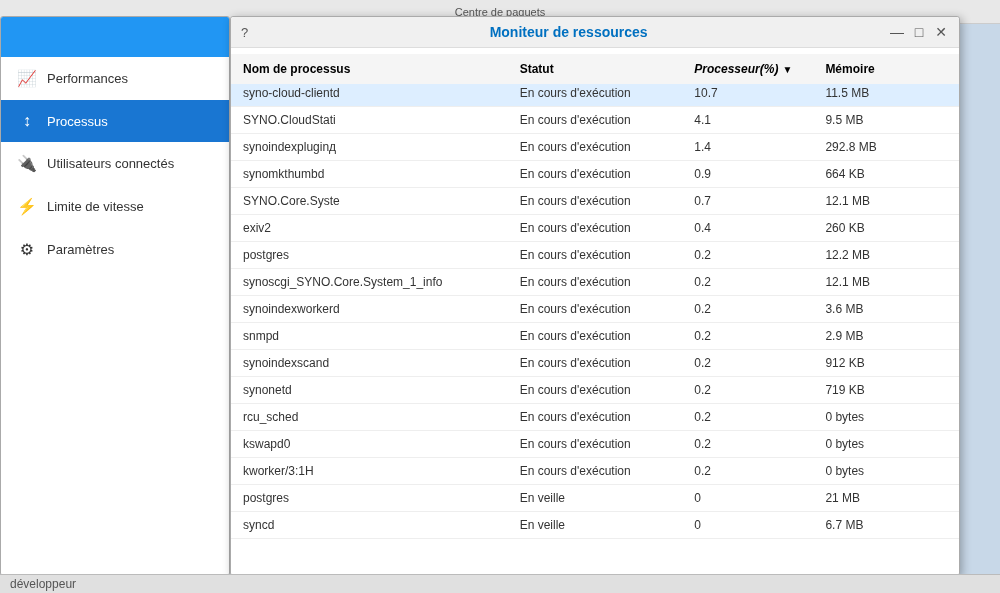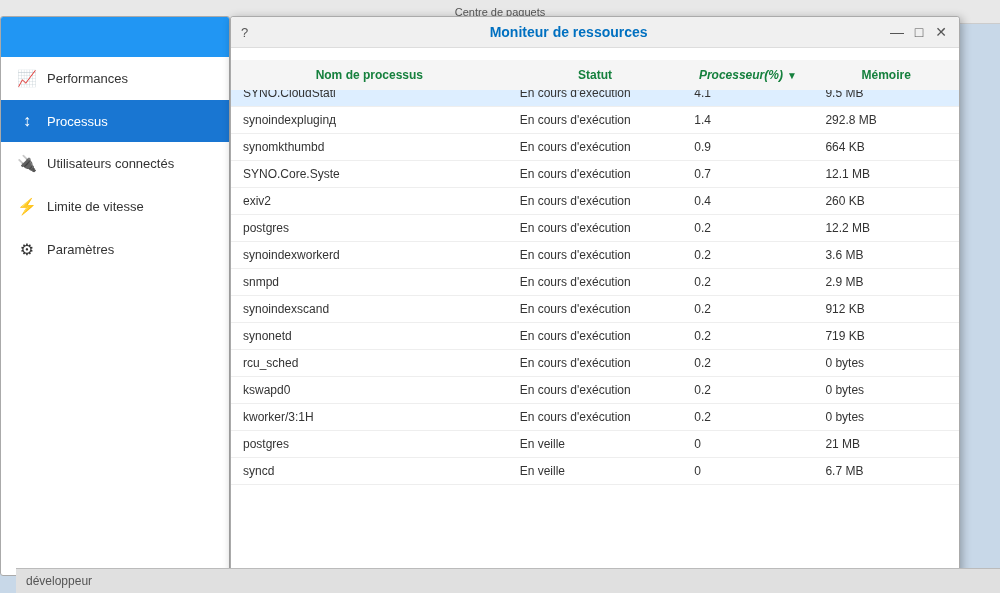--- a/index.html
+++ b/index.html
@@ -80,27 +80,27 @@
 
     table {
       width: 100%;
       border-collapse: collapse;
     }
 
     thead th {
       background: #f5f5f5;
       border-bottom: 2px solid #ddd;
       padding: 8px 12px;
-      text-align: center;
+      text-align: left;
       font-weight: 600;
-      color: #15803d;
+      color: #000000;
       font-size: 12px;
       white-space: nowrap;
       position: sticky;
-      top: 12px;
+      top: 6px;
     }
 
     thead th.sortable {
       cursor: pointer;
     }
 
     tbody tr {
       border-bottom: 1px solid #eee;
     }
 
@@ -175,23 +175,23 @@
       align-items: center;
       justify-content: center;
       font-size: 11px;
       color: #555;
       border-bottom: 1px solid #ccc;
     }
 
     .bottom-bar {
       position: absolute;
       bottom: 0;
-      left: 16px;
+      left: 0;
       right: 0;
-      height: 25px;
+      height: 19px;
       background: #e0e0e0;
       border-top: 1px solid #bbb;
       display: flex;
       align-items: center;
       padding: 0 10px;
       font-size: 12px;
       color: #555;
     }
 
     
@@ -250,20 +250,26 @@
       <thead id="table-head">
           <tr>
             <th class="col-process">Nom de processus</th>
             <th class="col-status">Statut</th>
             <th class="col-cpu sortable">Processeur(%)<span class="sort-arrow">▼</span></th>
             <th class="col-memory">Mémoire</th>
           </tr>
         </thead>
       <tbody id="table-body">
           <tr>
+            <td>syno-cloud-clientd</td>
+            <td>En cours d'exécution</td>
+            <td>10.7</td>
+            <td>11.5 MB</td>
+          </tr>
+          <tr>
             <td>SYNO.CloudStati</td>
             <td>En cours d'exécution</td>
             <td>4.1</td>
             <td>9.5 MB</td>
           </tr>
           <tr>
             <td>synoindexpluginд</td>
             <td>En cours d'exécution</td>
             <td>1.4</td>
             <td>292.8 MB</td>
@@ -284,20 +290,26 @@
             <td>exiv2</td>
             <td>En cours d'exécution</td>
             <td>0.4</td>
             <td>260 KB</td>
           </tr>
           <tr>
             <td>postgres</td>
             <td>En cours d'exécution</td>
             <td>0.2</td>
             <td>12.2 MB</td>
+          </tr>
+          <tr>
+            <td>synoscgi_SYNO.Core.System_1_info</td>
+            <td>En cours d'exécution</td>
+            <td>0.2</td>
+            <td>12.1 MB</td>
           </tr>
           <tr>
             <td>synoindexworkerd</td>
             <td>En cours d'exécution</td>
             <td>0.2</td>
             <td>3.6 MB</td>
           </tr>
           <tr>
             <td>snmpd</td>
             <td>En cours d'exécution</td>

